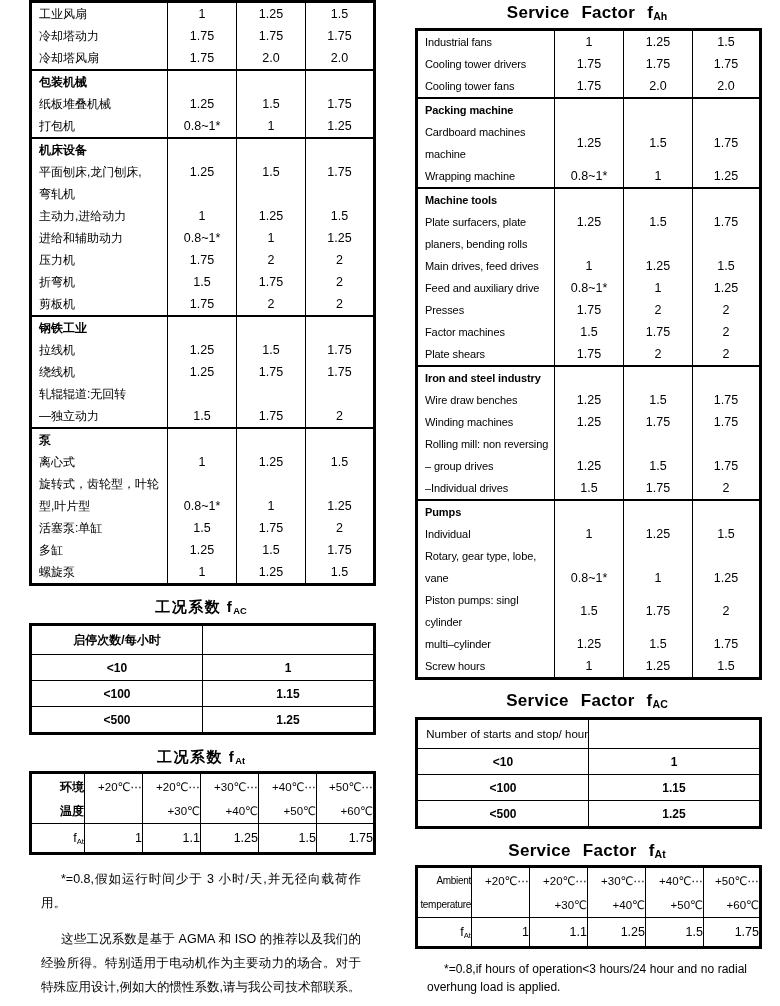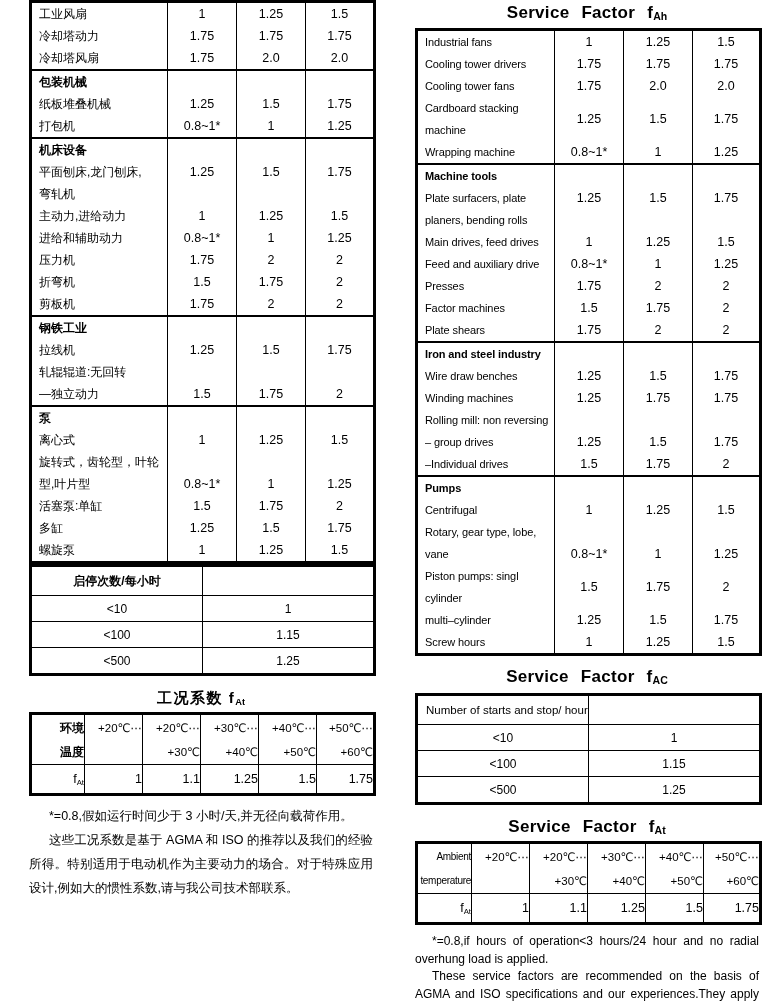--- a/index.html
+++ b/index.html
@@ -36,36 +36,36 @@
   .fah tr.vtop td.val{vertical-align:top;line-height:22px;}
   .fah tr.vbottom td.val{vertical-align:bottom;line-height:22px;}
   .bold{font-weight:bold;}
   .zh-tbl .ind1{padding-left:42px;}
   .zh-tbl .ind2{padding-left:58px;margin-left:31px;}
   .en-tbl .ind1{padding-left:38px;}
   .en-tbl .ind2{padding-left:88px;margin-left:45px;}
 
   
   .fac{border:3px solid #000;}
-  .fac td{border:1.5px solid #000;height:25px;text-align:center;font-size:12px;padding:0;}
+  .fac td{border:1.5px solid #000;height:25px;text-align:center;font-size:12px;padding:0;font-weight:bold;}
   .fac tr.h td{height:28px;}
   .zh-tbl.fac tr.h td.hl{font-weight:bold;}
-  .en-tbl.fac tr.h td.hl{text-align:left;padding-left:8px;font-size:11.5px;font-weight:normal;}
+  .en-tbl.fac tr.h td.hl{text-align:right;padding-left:8px;font-size:11.5px;font-weight:normal;}
 
   
   .fat{border:3px solid #000;}
   .fat td{border:1.5px solid #000;text-align:right;font-size:11.5px;padding:0;}
   .fat tr.h td{height:48px;vertical-align:top;white-space:pre-line;line-height:24px;padding-top:1px;}
   .fat tr.r td{height:28px;vertical-align:middle;font-size:12.5px;}
   .zh-tbl.fat td.corner{font-weight:bold;font-size:12px;}
   .en-tbl.fat td.corner{font-size:10px;letter-spacing:-.3px;line-height:24px;}
 
   
   .notes{margin-top:8px;}
-  .notes p{margin:0;text-align:justify;}
+  .notes p{margin:12px;text-align:justify;}
   .notes.zh-n p{font-size:12.5px;line-height:24px;text-indent:20px;}
   .notes.en-n p{font-size:12px;line-height:17.5px;text-indent:17px;}
 </style>
 </head>
 <body>
 
 <div class="col left">
   <table class="fah zh-tbl">
     <colgroup>
         <col style="width:137px">
@@ -159,20 +159,26 @@
           <td class="val"></td>
           <td class="val"></td>
         </tr>
         <tr>
           <td class="lbl">拉线机</td>
           <td class="val">1.25</td>
           <td class="val">1.5</td>
           <td class="val">1.75</td>
         </tr>
         <tr>
+          <td class="lbl">绕线机</td>
+          <td class="val">1.25</td>
+          <td class="val">1.75</td>
+          <td class="val">1.75</td>
+        </tr>
+        <tr>
           <td class="lbl">轧辊辊道:无回转</td>
           <td class="val"></td>
           <td class="val"></td>
           <td class="val"></td>
         </tr>
         <tr>
           <td class="lbl ind1">—独立动力</td>
           <td class="val">1.5</td>
           <td class="val">1.75</td>
           <td class="val">2</td>
@@ -210,20 +216,21 @@
         </tr>
         <tr>
           <td class="lbl">螺旋泵</td>
           <td class="val">1</td>
           <td class="val">1.25</td>
           <td class="val">1.5</td>
         </tr>
       </tbody>
   </table>
 
+  <div class="sec-title zh-title t-fac"><span>工况系数 f</span><span class="sb">AC</span></div>
   <table class="fac zh-tbl">
     <colgroup>
         <col style="width:172px">
         <col style="width:172px">
       </colgroup>
     <tbody id="fac-zh">
         <tr class="h">
           <td class="hl">启停次数/每小时</td>
           <td></td>
         </tr>
@@ -304,22 +311,28 @@
           <td class="val">1.75</td>
           <td class="val">1.75</td>
           <td class="val">1.75</td>
         </tr>
         <tr>
           <td class="lbl">Cooling tower fans</td>
           <td class="val">1.75</td>
           <td class="val">2.0</td>
           <td class="val">2.0</td>
         </tr>
-        <tr>
-          <td class="lbl">Cardboard stacking machine</td>
+        <tr class="sec">
+          <td class="lbl bold">Packing machine</td>
+          <td class="val"></td>
+          <td class="val"></td>
+          <td class="val"></td>
+        </tr>
+        <tr>
+          <td class="lbl">Cardboard machines machine</td>
           <td class="val">1.25</td>
           <td class="val">1.5</td>
           <td class="val">1.75</td>
         </tr>
         <tr>
           <td class="lbl">Wrapping machine</td>
           <td class="val">0.8~1*</td>
           <td class="val">1</td>
           <td class="val">1.25</td>
         </tr>
@@ -402,21 +415,21 @@
           <td class="val">1.75</td>
           <td class="val">2</td>
         </tr>
         <tr class="sec">
           <td class="lbl bold">Pumps</td>
           <td class="val"></td>
           <td class="val"></td>
           <td class="val"></td>
         </tr>
         <tr>
-          <td class="lbl">Centrifugal</td>
+          <td class="lbl">Individual</td>
           <td class="val">1</td>
           <td class="val">1.25</td>
           <td class="val">1.5</td>
         </tr>
         <tr class="two vbottom">
           <td class="lbl">Rotary, gear type, lobe,
 vane</td>
           <td class="val">0.8~1*</td>
           <td class="val">1</td>
           <td class="val">1.25</td>

